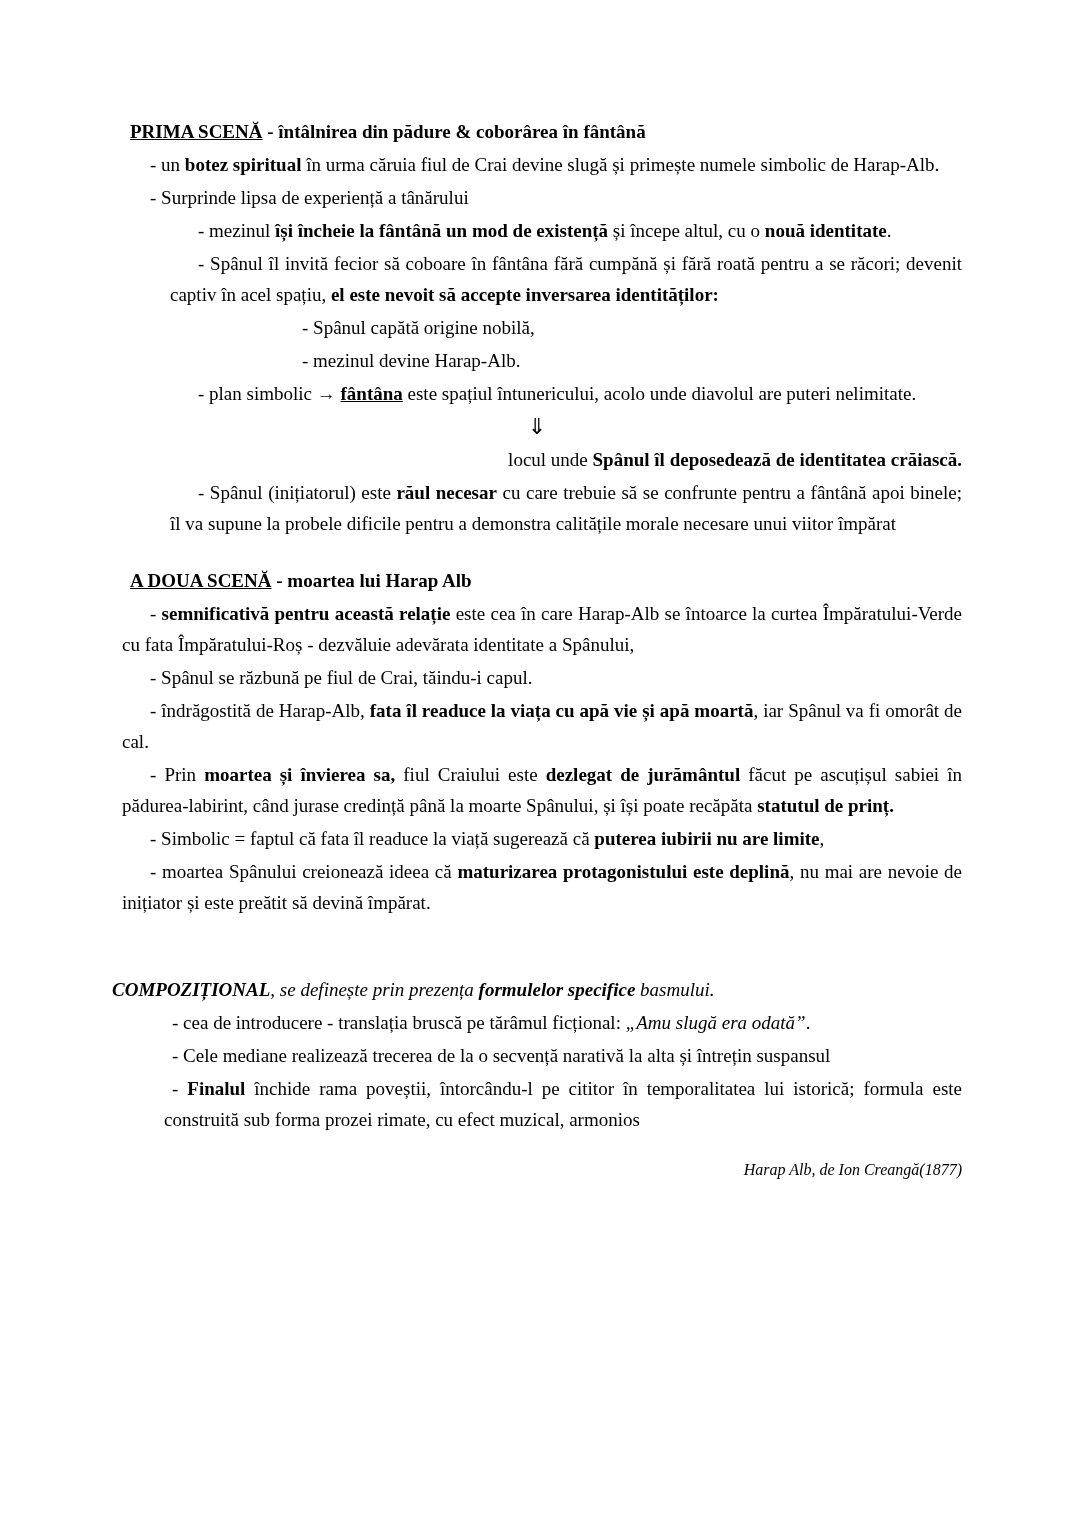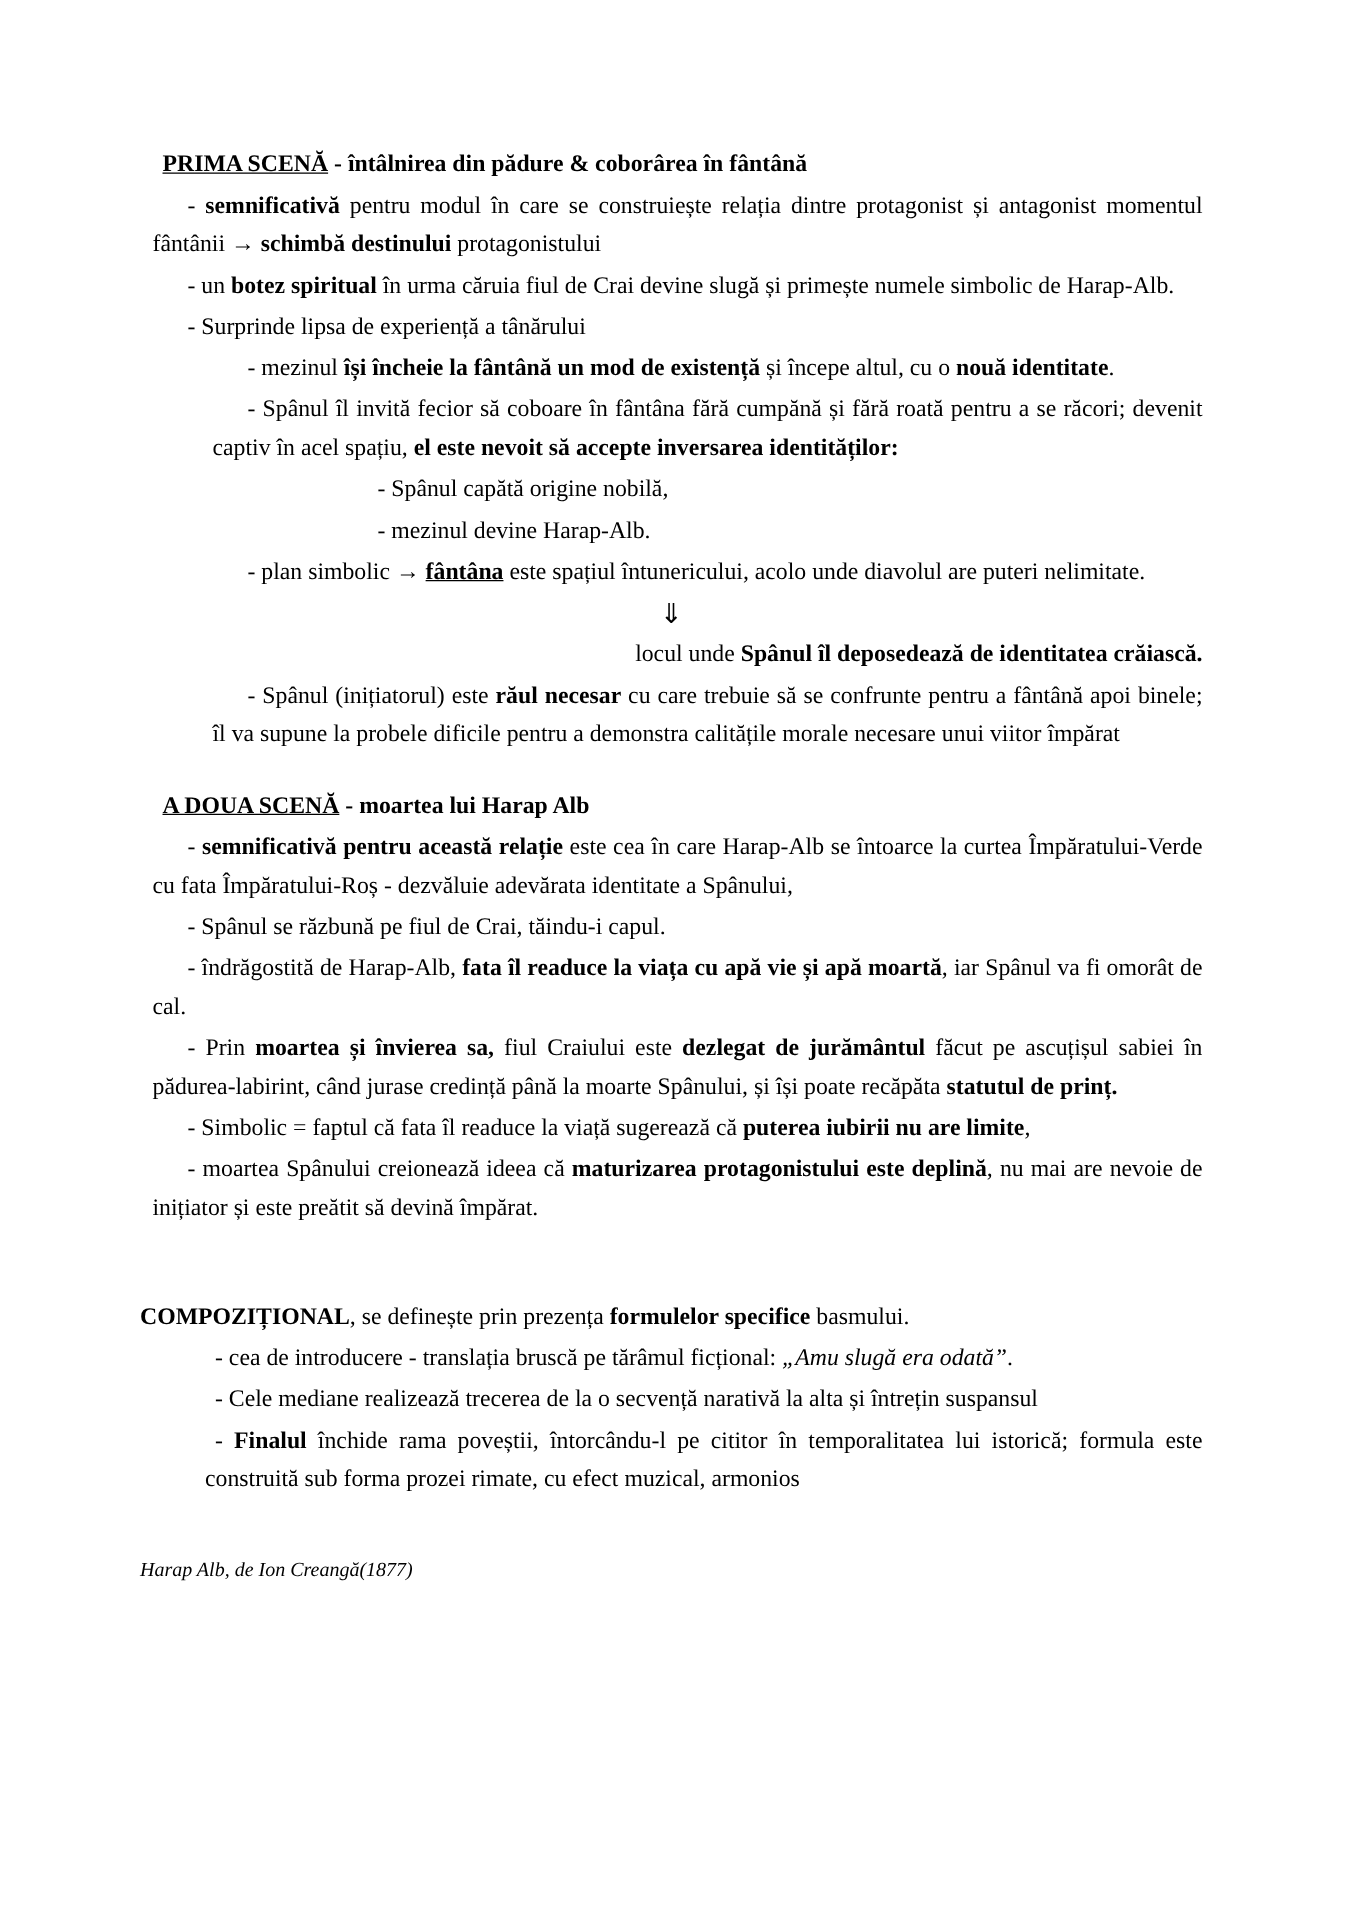--- a/index.html
+++ b/index.html
@@ -17,38 +17,38 @@
   .block { margin-bottom: 2px; }
   .heading  { margin-left: 18px; }
   .bullet1  { margin-left: 10px;  text-indent: 28px; text-align: justify; }
   .bullet2  { margin-left: 58px;  text-indent: 28px; text-align: justify; }
   .bullet3  { margin-left: 162px; text-indent: 28px; }
   .para     { margin-left: 0;     text-align: justify; }
   .bulletc  { margin-left: 52px;  text-indent: 8px;  text-align: justify; }
   .center   { text-align: right; }
   .arrow    { text-align: center; font-size: 22px; }
   .gap-md   { margin-top: 26px; }
-  .gap-lg   { margin-top: 56px; }
+  .gap-lg   { margin-top: 56px; font-style: italic; }
   .b { font-weight: 700; }
   .u { text-decoration: underline; }
   .i { font-style: italic; }
   .footer {
-    margin-top: 47px;
+    margin-top: 24px;
+    text-align: right;
     font-style: italic;
     font-size: 16px;
     line-height: 21px;
   }
 </style>
 </head>
 <body>
 
 <div class="page">
   <div id="doc">
       <div class="block heading"><span class="b u">PRIMA SCENĂ</span><span class="b"> - întâlnirea din pădure &amp; coborârea în fântână</span></div>
-      <div class="block bullet1"><span>- </span><span class="b">semnificativă</span><span> pentru modul în care se construiește relația dintre protagonist și antagonist momentul fântânii → </span><span class="b">schimbă destinului</span><span> protagonistului</span></div>
       <div class="block bullet1"><span>- un </span><span class="b">botez spiritual</span><span> în urma căruia fiul de Crai devine slugă și primește numele simbolic de Harap-Alb.</span></div>
       <div class="block bullet1"><span>- Surprinde lipsa de experiență a tânărului</span></div>
       <div class="block bullet2"><span>- mezinul </span><span class="b">își încheie la fântână un mod de existență</span><span> și începe altul, cu o </span><span class="b">nouă identitate</span><span>.</span></div>
       <div class="block bullet2"><span>- Spânul îl invită fecior să coboare în fântâna fără cumpănă și fără roată pentru a se răcori; devenit captiv în acel spațiu, </span><span class="b">el este nevoit să accepte inversarea identităților:</span></div>
       <div class="block bullet3"><span>- Spânul capătă origine nobilă,</span></div>
       <div class="block bullet3"><span>- mezinul devine Harap-Alb.</span></div>
       <div class="block bullet2"><span>- plan simbolic → </span><span class="b u">fântâna</span><span> este spațiul întunericului, acolo unde diavolul are puteri nelimitate.</span></div>
       <div class="block arrow"><span>⇓</span></div>
       <div class="block center"><span>locul unde </span><span class="b">Spânul îl deposedează de identitatea crăiască.</span></div>
       <div class="block bullet2"><span>- Spânul (inițiatorul) este </span><span class="b">răul necesar</span><span> cu care trebuie să se confrunte pentru a fântână apoi binele; îl va supune la probele dificile pentru a demonstra calitățile morale necesare unui viitor împărat</span></div>

